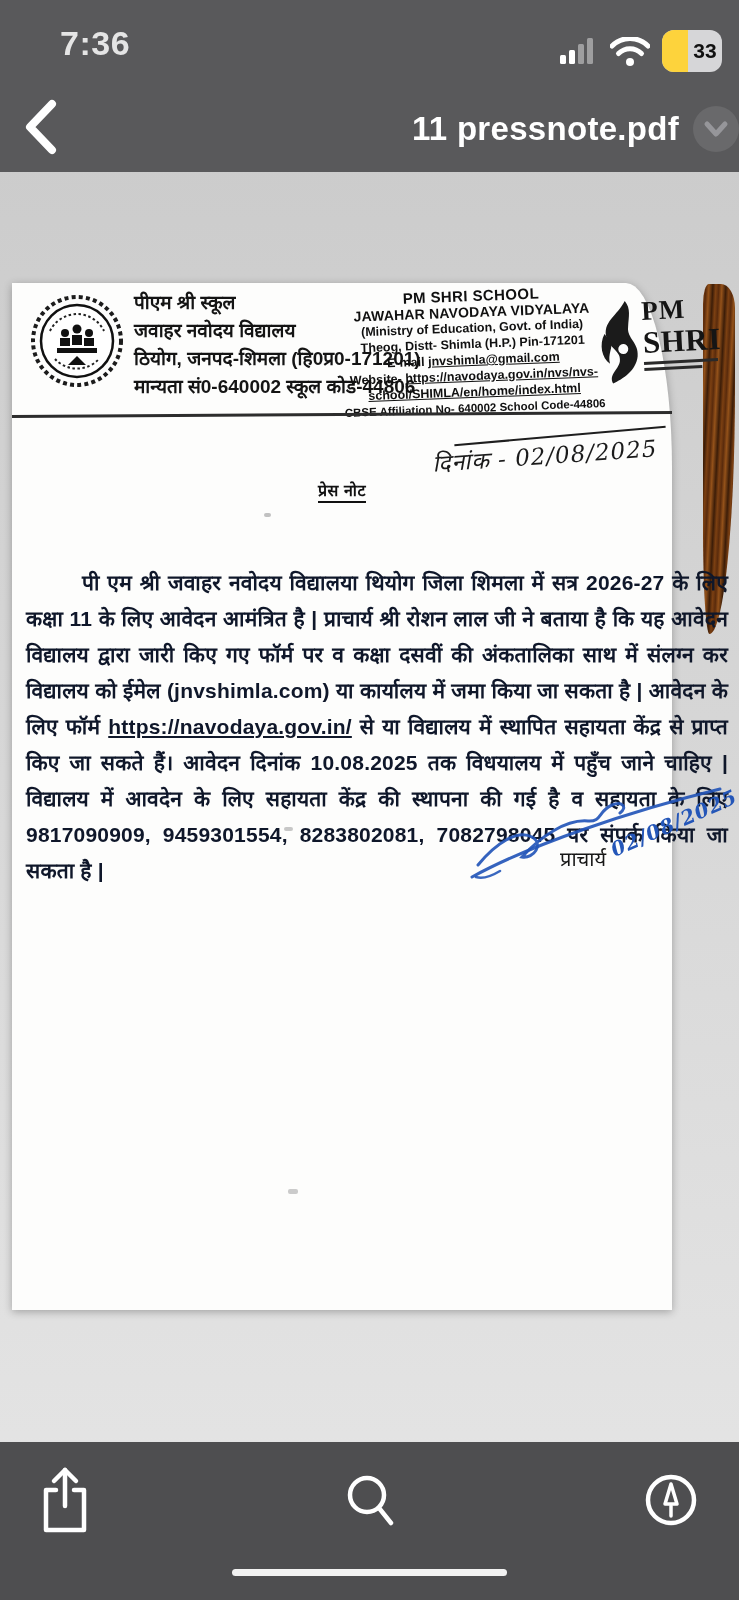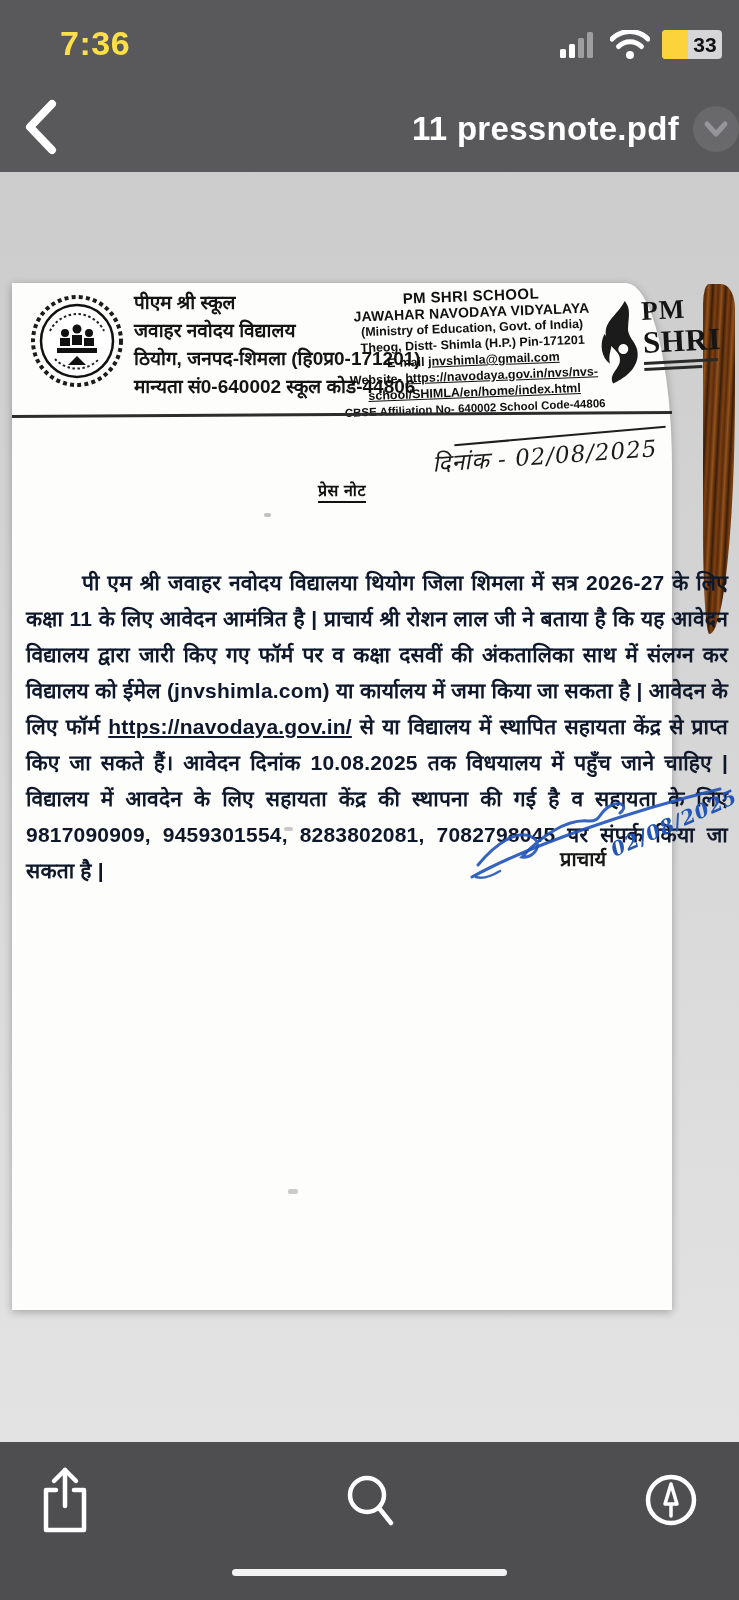--- a/index.html
+++ b/index.html
@@ -9,26 +9,26 @@
     position:relative; width:739px; height:1600px; overflow:hidden;
     background:linear-gradient(#c9c9c9, #e6e6e6); margin:0 auto;
   }
 
   
   .topbar {
     position:absolute; top:0; left:0; width:739px; height:172px;
     background:#59595b; z-index:10;
   }
   .time {
-    position:absolute; left:60px; top:24px; color:#fde047;
+    position:absolute; left:60px; top:24px; color:#e5e5e5;
     font-size:34px; font-weight:bold; letter-spacing:.5px;
   }
   .status-icons { position:absolute; right:22px; top:30px; display:flex; align-items:center; gap:12px; }
   .battery {
-    position:relative; width:60px; height:29px; border-radius:4px;
+    position:relative; width:60px; height:42px; border-radius:12px;
     background:#d6d6d8; overflow:hidden; display:flex; align-items:center; justify-content:center;padding-left:26px;
   }
   .battery .fill { position:absolute; left:0; top:0; bottom:0; width:44%; background:#fdd33c; }
   .battery .pct { position:relative; font-size:21px; font-weight:bold; color:#111; z-index:1; }
   .battery-nub { width:4px; height:12px; background:#8f8f91; border-radius:0 3px 3px 0; margin-left:-9px; }
 
   .nav-row {
     position:absolute; left:0; right:0; top:96px; height:66px;
     display:flex; align-items:center; justify-content:flex-end; gap:14px;
   }
@@ -96,21 +96,21 @@
   .sm3 { left:276px; top:906px; width:10px; height:5px; opacity:.5; }
 
   .body-text {
     position:absolute; left:14px; top:282px; width:702px;
     font-size:21px; line-height:36px; color:#0f172a; font-weight:700;
     text-align:justify; text-indent:56px; letter-spacing:.2px;
   }
   .body-text .u { text-decoration:underline; }
 
   .sig-block { position:absolute; left:458px; top:498px; width:256px; height:100px; }
-  .sig-label { position:absolute; left:90px; top:64px; font-size:20px; font-weight:700; color:#161616; }
+  .sig-label { position:absolute; left:90px; top:64px; font-size:20px; font-weight:400; color:#161616; }
   .sig-date {
     position:absolute; left:136px; top:30px; color:#2456b8; font-size:20px; font-weight:600;
     font-family:"DejaVu Serif", serif; font-style:italic;
     transform:rotate(-24deg); letter-spacing:1px;
   }
 
   .footer-block { position:absolute; left:494px; top:648px; color:#161616; }
   .footer-block div { font-size:21px; font-weight:600; line-height:36px; white-space:nowrap; }
 
   

